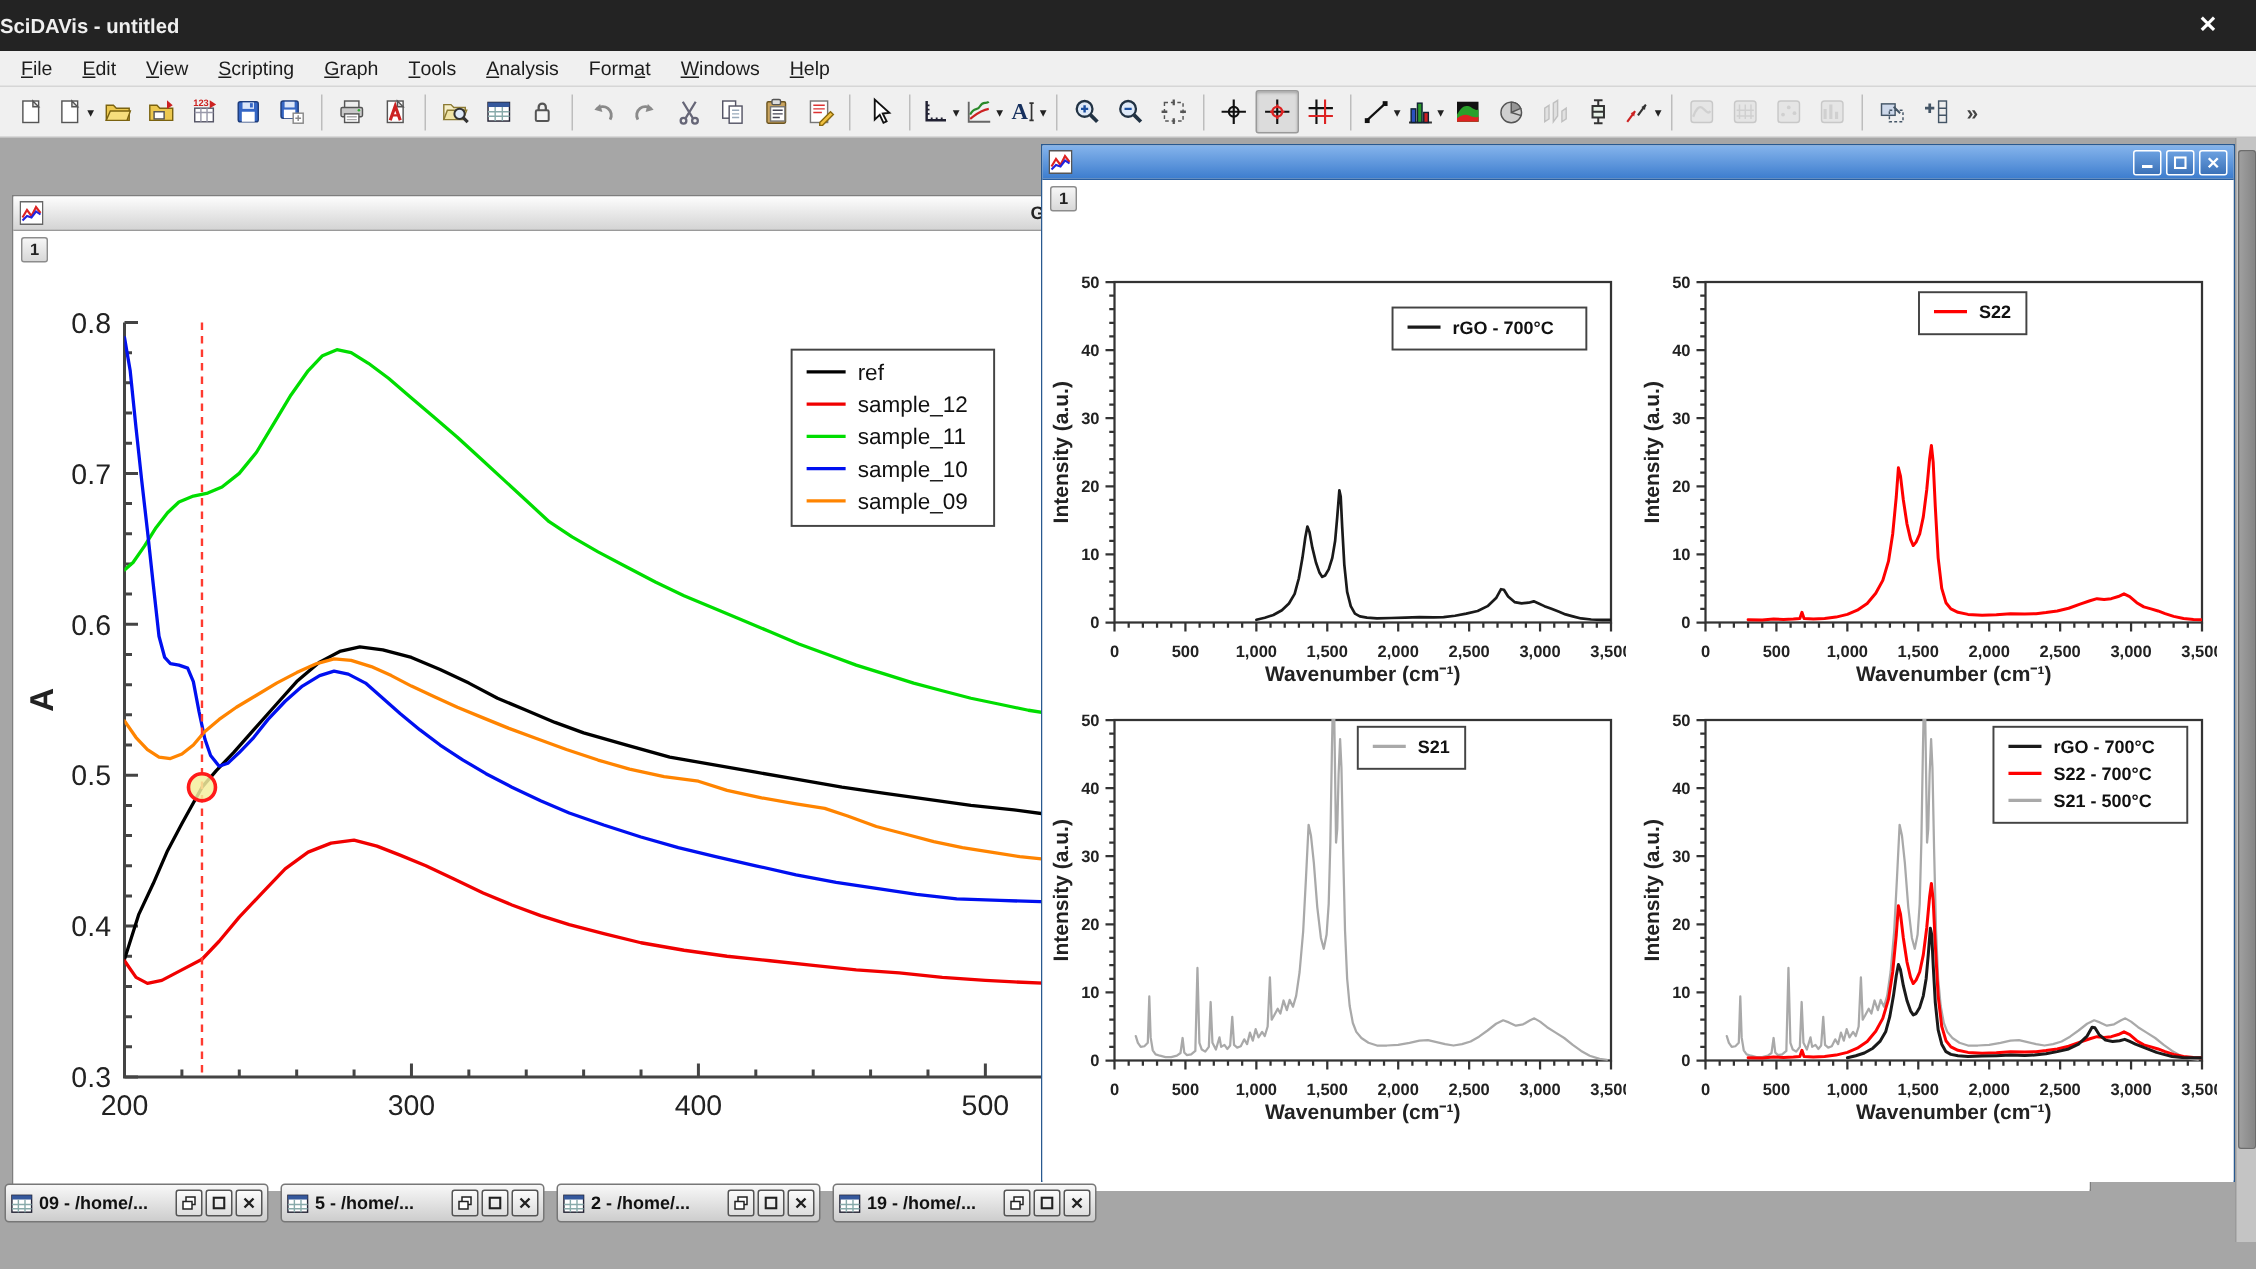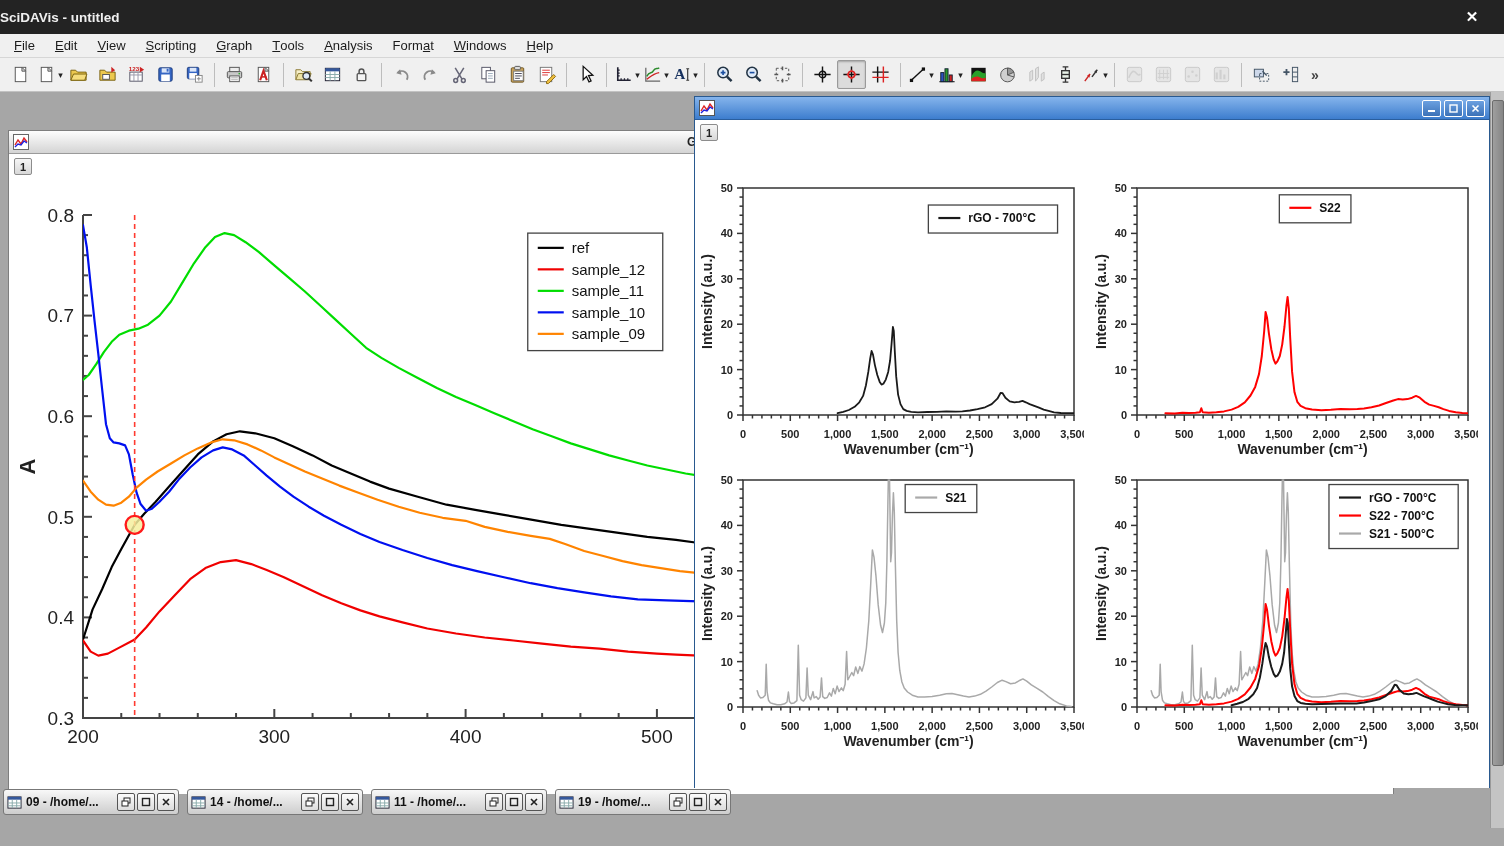--- a/index.html
+++ b/index.html
@@ -932,21 +932,21 @@
           </span>
         </div>
         <div class="mintab">
           <span style="display:flex">
             <svg width="15" height="15" viewBox="0 0 16 16">
               <rect x="1" y="2" width="14" height="12" fill="#fff" stroke="#223"></rect>
               <rect x="1" y="2" width="14" height="3" fill="#35589c"></rect>
               <path d="M1 8.5h14M1 11.5h14M5.6 5v9M10.3 5v9" stroke="#8aa"></path>
             </svg>
           </span>
-          <span class="mlabel">14 - /home/...</span>
+          <span class="mlabel">5 - /home/...</span>
           <span class="mbtn">
             <svg width="10" height="10" viewBox="0 0 10 10">
               <rect x="3" y="1" width="6" height="5" fill="#fff" stroke="#222"></rect>
               <rect x="1" y="4" width="6" height="5" fill="#fff" stroke="#222"></rect>
             </svg>
           </span>
           <span class="mbtn">
             <svg width="10" height="10" viewBox="0 0 10 10">
               <rect x="1.5" y="1.5" width="7" height="7" fill="none" stroke="#222" stroke-width="1.4"></rect>
             </svg>
@@ -958,21 +958,21 @@
           </span>
         </div>
         <div class="mintab">
           <span style="display:flex">
             <svg width="15" height="15" viewBox="0 0 16 16">
               <rect x="1" y="2" width="14" height="12" fill="#fff" stroke="#223"></rect>
               <rect x="1" y="2" width="14" height="3" fill="#35589c"></rect>
               <path d="M1 8.5h14M1 11.5h14M5.6 5v9M10.3 5v9" stroke="#8aa"></path>
             </svg>
           </span>
-          <span class="mlabel">11 - /home/...</span>
+          <span class="mlabel">2 - /home/...</span>
           <span class="mbtn">
             <svg width="10" height="10" viewBox="0 0 10 10">
               <rect x="3" y="1" width="6" height="5" fill="#fff" stroke="#222"></rect>
               <rect x="1" y="4" width="6" height="5" fill="#fff" stroke="#222"></rect>
             </svg>
           </span>
           <span class="mbtn">
             <svg width="10" height="10" viewBox="0 0 10 10">
               <rect x="1.5" y="1.5" width="7" height="7" fill="none" stroke="#222" stroke-width="1.4"></rect>
             </svg>

